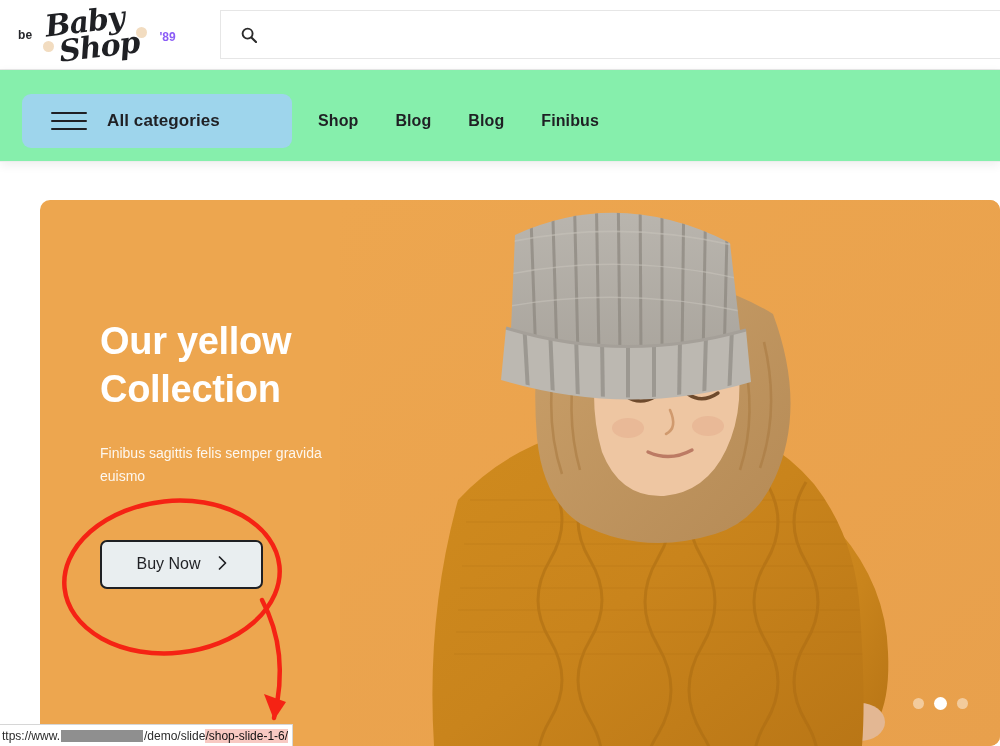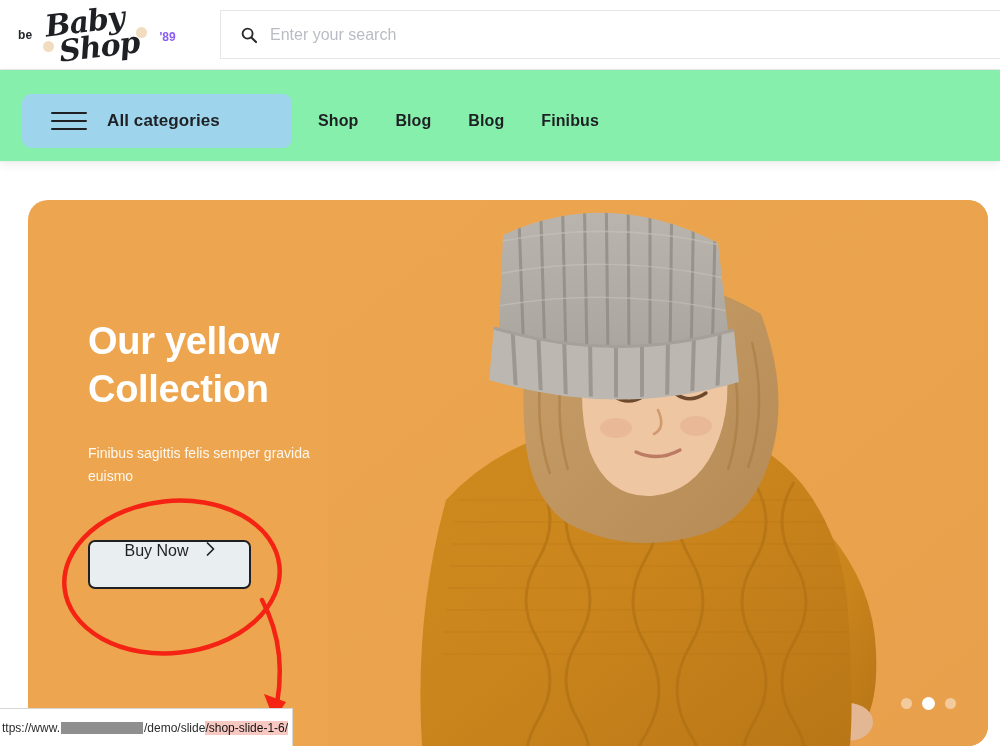--- a/index.html
+++ b/index.html
@@ -92,24 +92,24 @@
     position:absolute; left:318px; top:24px; height:54px;
     display:flex; align-items:center; gap:37px;
   }
   .nav-link {
     font-size:16px; font-weight:700; color:#1f2024;
     text-decoration:none; cursor:pointer; letter-spacing:.1px;
   }
 
   
   .hero {
-    position:absolute; left:28px; top:200px;
+    position:absolute; left:40px; top:200px;
     width:960px; height:546px;
     background:#eda64f;
-    border-radius:20px;
+    border-radius:10px;
     overflow:hidden;
   }
   .hero-photo {
     position:absolute; right:0; top:0; width:660px; height:546px;
     overflow:hidden;
   }
   .hero-text {
     position:absolute; left:60px; top:118px; width:330px; z-index:5;
   }
   .hero-title {
@@ -117,21 +117,21 @@
     line-height:1.26; letter-spacing:-.3px;
     white-space:pre-line;
   }
   .hero-sub {
     margin-top:28px;
     font-size:14px; color:#fdf7ef; line-height:1.65;
     width:235px;
   }
   .buy-btn {
     margin-top:52px;
-    display:inline-flex; align-items:flex-start; justify-content:center;
+    display:inline-flex; align-items:center; justify-content:center;
     gap:17px;
     width:163px; height:49px;
     background:#e9eef0;
     border:2px solid #1f2024;
     border-radius:7px;
     cursor:pointer;
   }
   .buy-label { font-size:16px; font-weight:400; color:#1f2024; }
   .buy-chev { font-size:15px; color:#1f2024; line-height:1; }
 
@@ -140,21 +140,21 @@
     display:flex; align-items:center; gap:10px; z-index:6;
   }
   .dot { width:11px; height:11px; border-radius:50%; background:rgba(255,255,255,.45); cursor:pointer; }
   .dot.active { background:#ffffff; width:13px; height:13px; }
 
   
   .annot { position:absolute; left:0; top:0; width:1000px; height:746px; pointer-events:none; z-index:40; }
 
   
   .statusbar {
-    position:absolute; left:0; bottom:0; height:38px;
+    position:absolute; left:0; bottom:0; height:22px;
     background:#ffffff;
     border-top:1px solid #d6d6d6;
     border-right:1px solid #d6d6d6;
     display:flex; align-items:center;
     padding:0 4px 0 2px;
     font-size:12px; color:#2b2b2b;
     font-family:"Liberation Sans", sans-serif;
     z-index:50;
     white-space:nowrap;
   }
@@ -179,21 +179,20 @@
       <span class="logo-year">'89</span>
     </div>
 
     <div class="search-box">
       <span class="search-icon">
         <svg width="16" height="16" viewBox="0 0 16 16" fill="none">
           <circle cx="6.6" cy="6.6" r="5" stroke="#2b2b2b" stroke-width="1.9"></circle>
           <line x1="10.4" y1="10.4" x2="15" y2="15" stroke="#2b2b2b" stroke-width="2.1" stroke-linecap="round"></line>
         </svg>
       </span>
-      <input class="search-input" type="text" placeholder="Enter your search" style="">
     </div>
   </div>
 
   <div class="navbar">
     <div class="cats-btn">
       <span class="burger">
         <span></span>
           <span></span>
           <span></span>
       </span>

